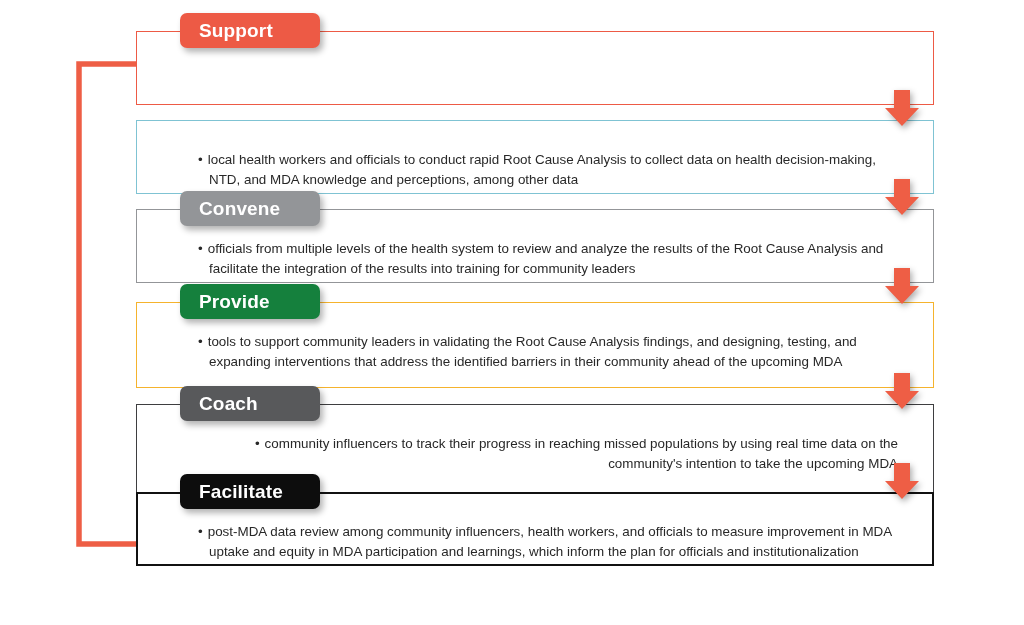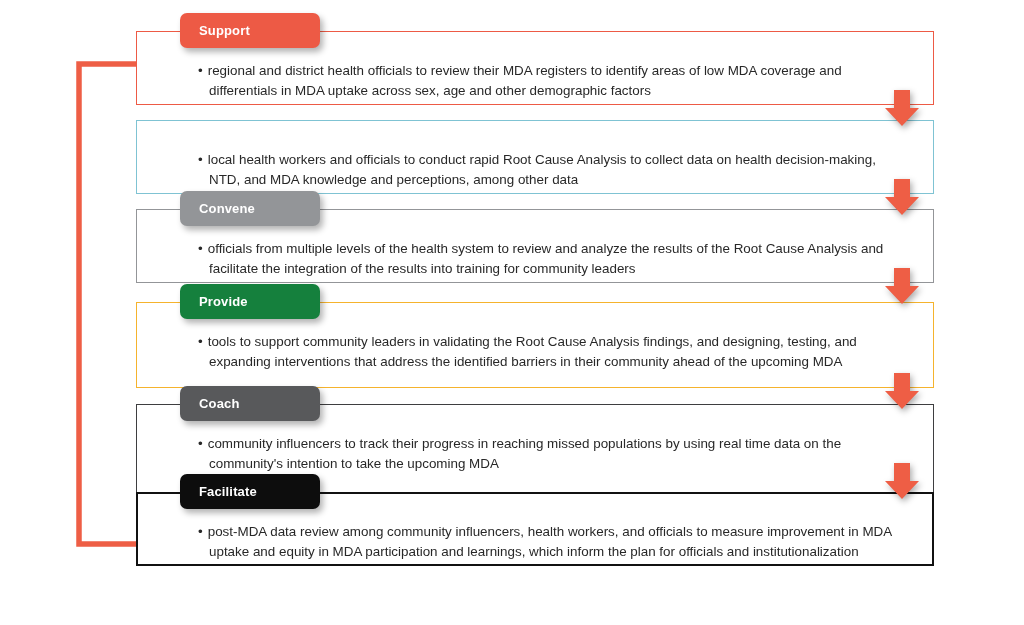--- a/index.html
+++ b/index.html
@@ -60,21 +60,21 @@
     border-radius: 7px;
     z-index: 4;
     display: flex;
     align-items: center;
     padding: 0 18px 0 19px;
     box-shadow: 3px 4px 6px rgba(0,0,0,0.30);
   }
 
   .stage-tab-label {
     color: #ffffff;
-    font-size: 13px;
+    font-size: 19px;
     font-weight: bold;
     letter-spacing: 0.15px;
     white-space: nowrap;
   }
 
   .stage-text {
     position: absolute;
     left: 62px;
     top: 30px;
     width: 700px;
@@ -106,21 +106,20 @@
     <path d="M 152 544 L 79 544 L 79 64 L 150 64" fill="none" stroke="#EE5E45" stroke-width="5.5" stroke-linecap="butt" stroke-linejoin="miter"></path>
     <polygon points="145,52.5 169,64 145,75.5" fill="#EE5E45"></polygon>
     <circle cx="155" cy="544" r="7.5" fill="#EE5E45"></circle>
   </svg>
 
   <div class="stage" style="top:31px; height:74px;">
     <div class="stage-body" style="border-color:#ED5A45;"></div>
     <div class="stage-tab" style="background:#ED5A45;">
       <span class="stage-tab-label">Support</span>
     </div>
-    <div class="stage-text"><span class="bullet-dot">•</span><span>regional and district health officials to review their MDA registers to identify areas of low MDA coverage and differentials in MDA uptake across sex, age and other demographic factors</span></div>
   </div>
 
   <svg class="down-arrow" style="left:882px; top:88px;" viewBox="0 0 40 40">
     <polygon points="12,2 28,2 28,20 37,20 20,38 3,20 12,20" fill="#EE5E45"></polygon>
   </svg>
 
   <div class="stage" style="top:120px; height:74px;">
     <div class="stage-body" style="border-color:#7FC3D3;"></div>
     <div class="stage-text"><span class="bullet-dot">•</span><span>local health workers and officials to conduct rapid Root Cause Analysis to collect data on health decision-making, NTD, and MDA knowledge and perceptions, among other data</span></div>
   </div>
@@ -146,21 +145,21 @@
     <div class="stage-tab" style="background:#15803d;">
       <span class="stage-tab-label">Provide</span>
     </div>
     <div class="stage-text"><span class="bullet-dot">•</span><span>tools to support community leaders in validating the Root Cause Analysis findings, and designing, testing, and expanding interventions that address the identified barriers in their community ahead of the upcoming MDA</span></div>
   </div>
 
   <svg class="down-arrow" style="left:882px; top:371px;" viewBox="0 0 40 40">
     <polygon points="12,2 28,2 28,20 37,20 20,38 3,20 12,20" fill="#EE5E45"></polygon>
   </svg>
 
-  <div class="stage" style="top:404px; height:94px;">
+  <div class="stage" style="top:404px; height:94px;text-align:right;">
     <div class="stage-body" style="border-color:#3E3E40;"></div>
     <div class="stage-tab" style="background:#58595B;">
       <span class="stage-tab-label">Coach</span>
     </div>
     <div class="stage-text"><span class="bullet-dot">•</span><span>community influencers to track their progress in reaching missed populations by using real time data on the community's intention to take the upcoming MDA</span></div>
   </div>
 
   <svg class="down-arrow" style="left:882px; top:461px;" viewBox="0 0 40 40">
     <polygon points="12,2 28,2 28,20 37,20 20,38 3,20 12,20" fill="#EE5E45"></polygon>
   </svg>

